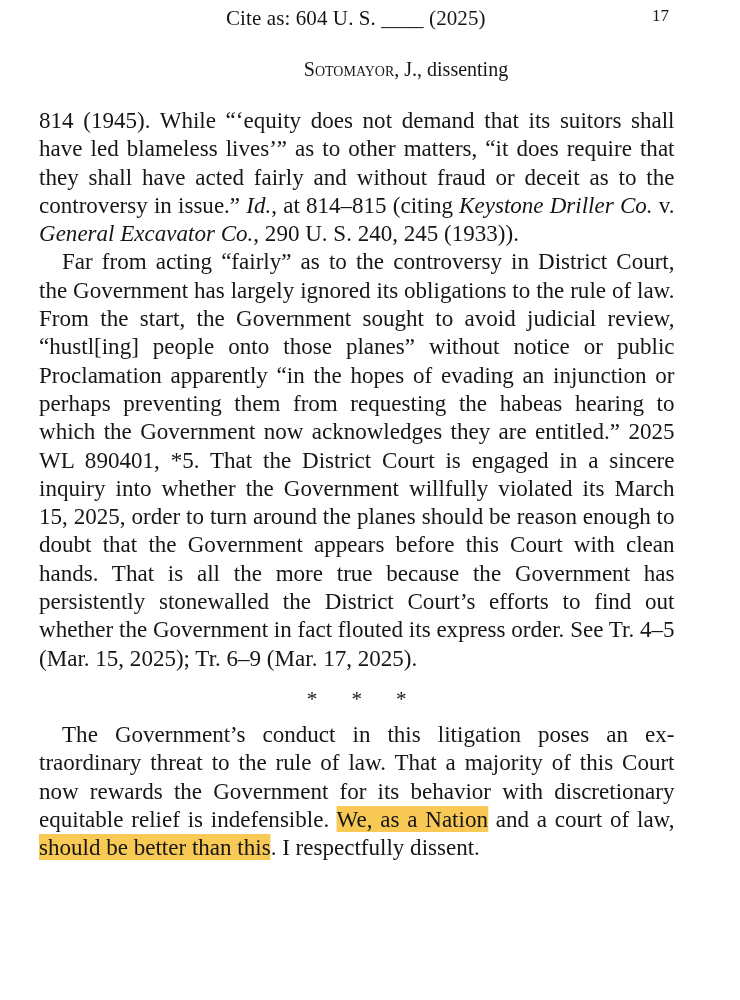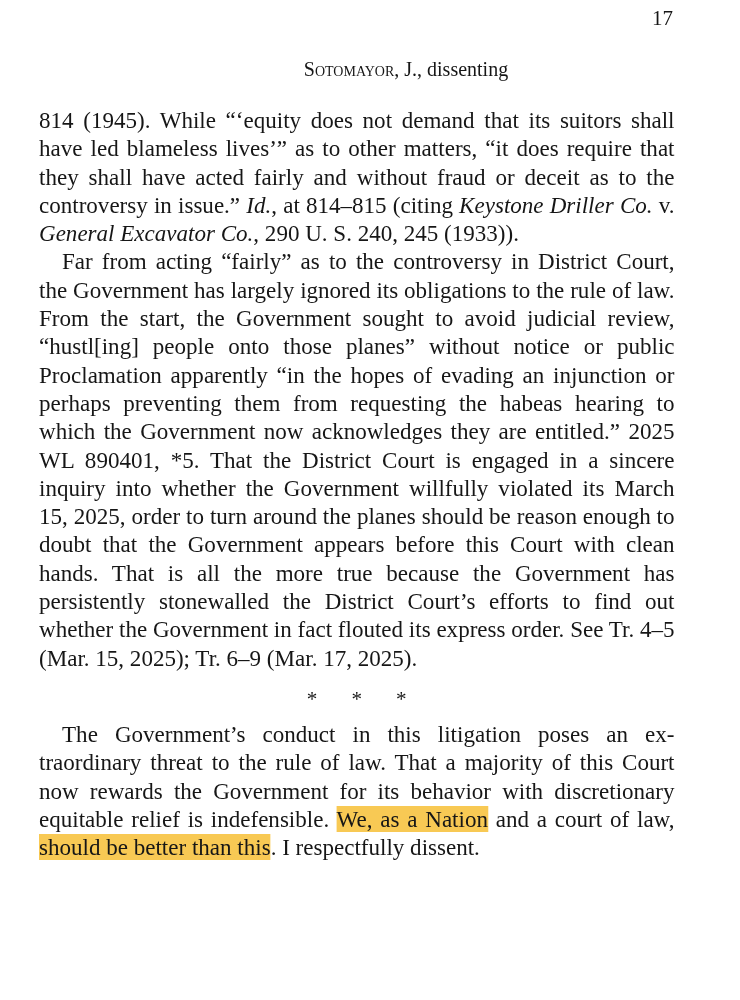--- a/index.html
+++ b/index.html
@@ -1,33 +1,34 @@
 <!DOCTYPE html>
 <html><head>
 <meta charset="utf-8">
 <style>
   html, body { margin: 0; padding: 0; background: #ffffff; }
   body { width: 740px; height: 1000px; overflow: hidden; position: relative;
          font-family: "Liberation Serif", "DejaVu Serif", serif; color: #161616; }
   .header { position: absolute; left: 0; top: 6px; width: 740px; height: 30px; }
   .cite { position: absolute; left: 226px; top: 0; font-size: 21px; letter-spacing: 0.1px; }
-  .pagenum { position: absolute; left: 652px; top: 0; font-size: 21px; }
+  .pagenum { position: absolute; left: 652px; top: 0; font-size: 17px; }
   .running { position: absolute; left: 0; width: 740px; top: 58px; text-align: center; font-size: 20px; padding-left: 36px; }
   .sc { font-variant: small-caps; }
   .body { position: absolute; left: 39px; top: 106px; width: 636px; }
   .para { font-size: 24px; line-height: 28.3px; text-align: justify; margin: 0; transform: scaleX(0.96); transform-origin: left top; width: 662px; }
   .indent { text-indent: 24px; }
   .stars { text-align: center; font-size: 22px; margin: 14px 0 8px 0; word-spacing: 30px; width: 662px; transform: scaleX(0.96); transform-origin: left top; }
   i { font-style: italic; }
   .hl { background: #f8c954; }
 </style>
 </head>
 <body>
 
 <div class="header">
+  <span class="cite">Cite as:  604 U. S. ____ (2025)</span>
   <span class="pagenum">17</span>
 </div>
 <div class="running"><span class="sc">Sotomayor</span><span>, J., dissenting</span></div>
 
 <div class="body">
   <p class="para"><span>814 (1945).  While “‘equity does not demand that its suitors shall have led blameless lives’” as to other matters, “it does require that they shall have acted fairly and without fraud or deceit as to the controversy in issue.”  </span><i>Id.</i><span>, at 814–815 (citing </span><i>Keystone Driller Co.</i><span> v. </span><i>General Excavator Co.</i><span>, 290 U. S. 240, 245 (1933)).</span></p>
 
   <p class="para indent">Far from acting “fairly” as to the controversy in District Court, the Government has largely ignored its obligations to the rule of law.  From the start, the Government sought to avoid judicial review, “hustl[ing] people onto those planes” without notice or public Proclamation apparently “in the hopes of evading an injunction or perhaps prevent­ing them from requesting the habeas hearing to which the Government now acknowledges they are entitled.”  2025 WL 890401, *5.  That the District Court is engaged in a sin­cere inquiry into whether the Government willfully violated its March 15, 2025, order to turn around the planes should be reason enough to doubt that the Government appears before this Court with clean hands.  That is all the more true because the Government has persistently stonewalled the District Court’s efforts to find out whether the Govern­ment in fact flouted its express order.  See Tr. 4–5 (Mar. 15, 2025); Tr. 6–9 (Mar. 17, 2025).</p>
 
   <div class="stars">*   *   *</div>

